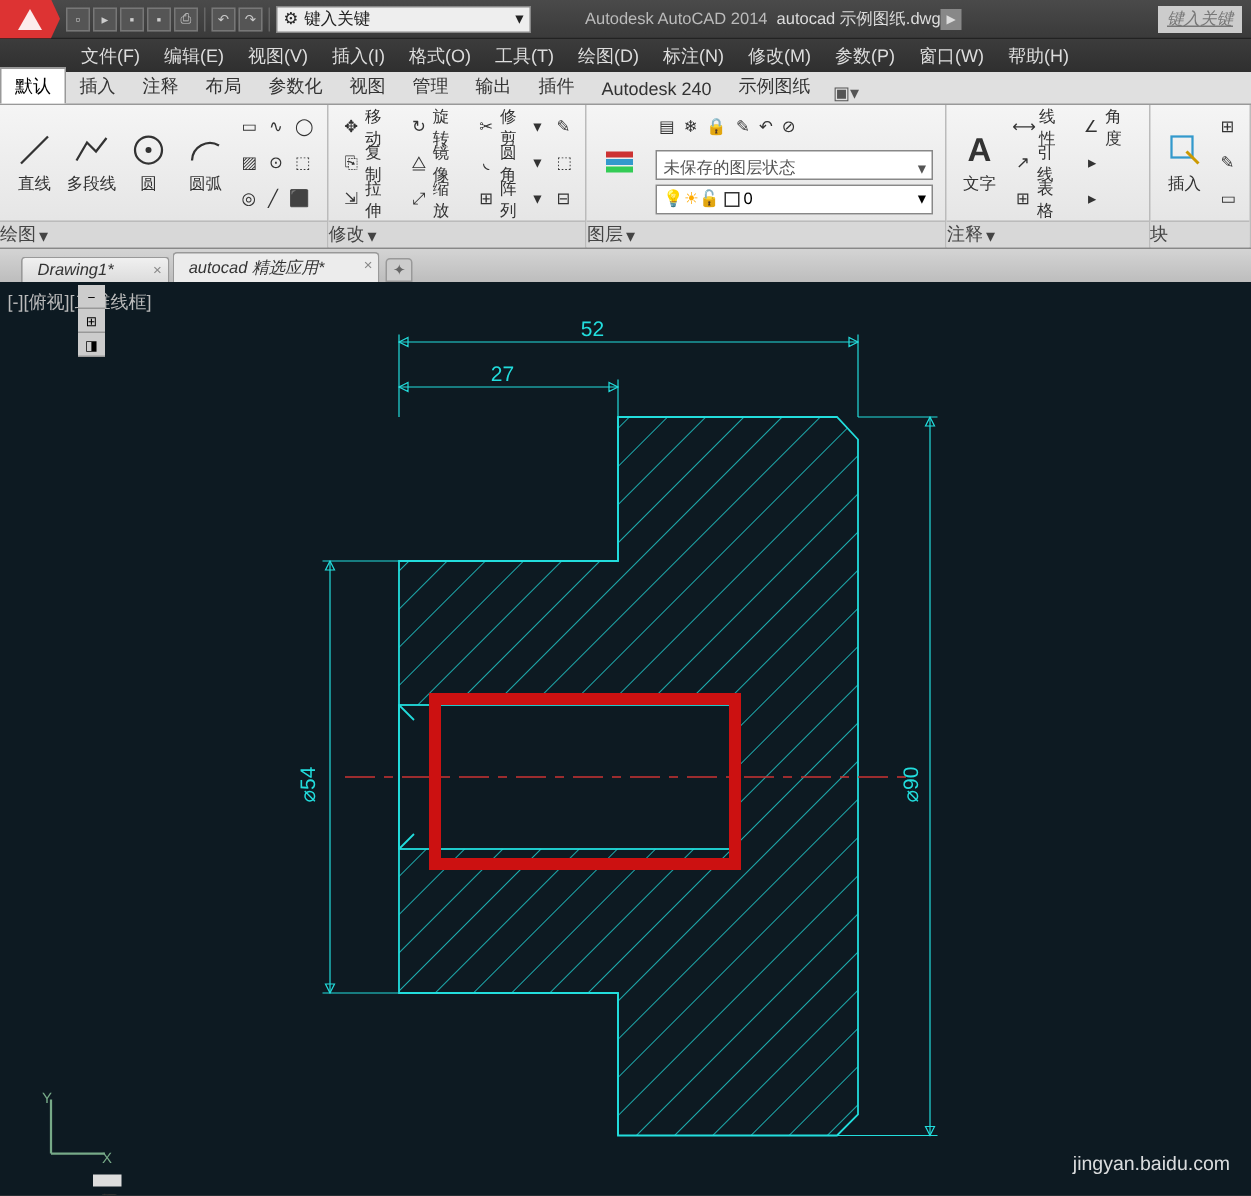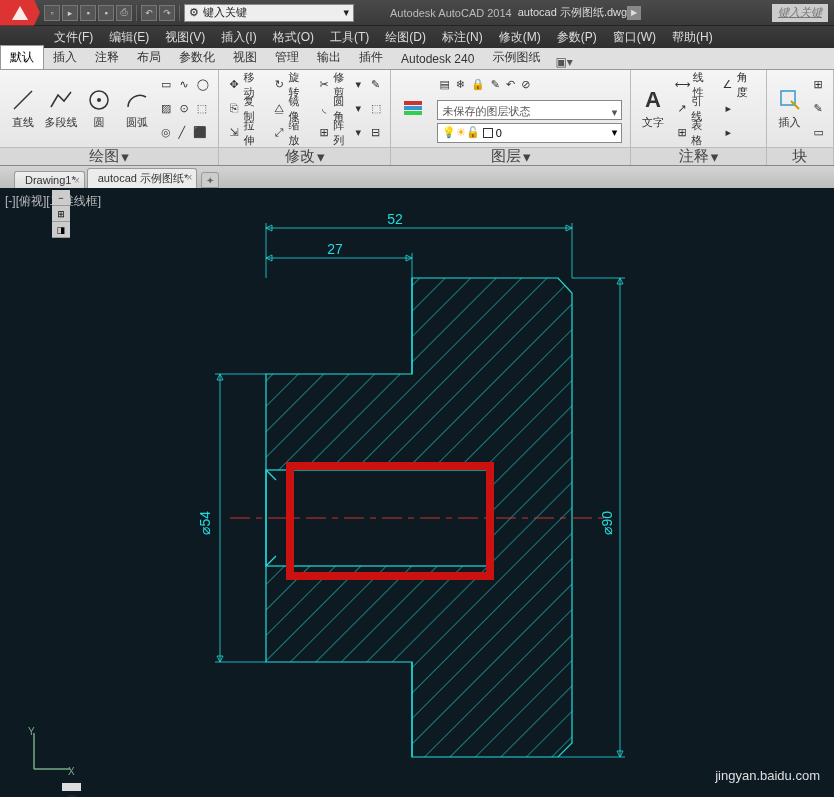--- a/index.html
+++ b/index.html
@@ -23,33 +23,33 @@
   
   
   .ribbon-tabs { height: 22px; background: #e0e0e0; display: flex; align-items: flex-end; border-bottom: 1px solid #999; font-size: 12px; }
   .rtab { padding: 3px 9px; color: #333; cursor: pointer; }
   .rtab.active { background: #fff; border: 1px solid #999; border-bottom: none; color: #000; }
   
   
   .ribbon { height: 96px; background: linear-gradient(#f5f5f5,#e2e2e2); display: flex; border-bottom: 1px solid #888; }
   .panel { border-right: 1px solid #bbb; display: flex; flex-direction: column; }
   .panel-body { flex: 1; display: flex; align-items: center; padding: 2px 4px; }
-  .panel-title { height: 18px; background: #d8d8d8; border-top: 1px solid #bbb; text-align: center; font-size: 15px; color: #444; display: flex; align-items: center; justify-content: center; gap: 2px; }
+  .panel-title { height: 18px; background: #d8d8d8; border-top: 1px solid #bbb; text-align: center; font-size: 12px; color: #444; display: flex; align-items: center; justify-content: flex-start; gap: 2px; }
   .big-btn { display: flex; flex-direction: column; align-items: center; width: 38px; padding: 2px; cursor: pointer; }
   .big-btn .icon { width: 26px; height: 26px; margin-bottom: 2px; display:flex;align-items:center;justify-content:center; }
   .big-btn .lbl { font-size: 11px; color: #333; }
   .small-col { display: flex; flex-direction: column; gap: 2px; justify-content: center; padding:0 2px;}
   .small-btn { display: flex; align-items: center; gap: 3px; height: 22px; padding: 0 3px; cursor: pointer; font-size: 11px; color: #333; }
   .small-btn .icon { width: 14px; height: 14px; display:inline-flex;align-items:center;justify-content:center;}
   .layer-dd { width: 185px; height: 20px; background: #fff; border: 1px solid #888; display: flex; align-items: center; padding: 0 4px; font-size: 11px; margin: 1px 0; }
   .layer-state { width: 185px; height: 20px; background: #fff; border: 1px solid #888; display: flex; align-items: flex-end; padding: 0 4px; font-size: 11px; color:#555;}
   
   
   .filetabs { height: 22px; background: linear-gradient(#d4d4d4,#bdbdbd); display: flex; align-items: flex-end; padding-left: 14px; }
-  .filetab { background: linear-gradient(#f0f0f0,#dcdcdc); border: 1px solid #999; border-bottom: none; padding: 2px 8px 2px 10px; margin-right: 2px; font-size: 11px; color: #333; position: relative; border-radius: 3px 3px 0 0; cursor:pointer;}
+  .filetab { background: linear-gradient(#f0f0f0,#dcdcdc); border: 1px solid #999; border-bottom: none; padding: 2px 36px 2px 10px; margin-right: 2px; font-size: 11px; color: #333; position: relative; border-radius: 3px 3px 0 0; cursor:pointer;font-style:italic;}
   .filetab.active { background: #ececec; }
   .filetab .close { position: absolute; right: 4px; top: 3px; font-size: 10px; color: #888; }
   .newtab { width: 18px; height: 16px; background:#ccc; border:1px solid #999; border-radius:3px 3px 0 0; margin-left:2px; display:flex;align-items:center;justify-content:center;font-size:10px;color:#666;cursor:pointer;}
   
   
   .drawing { position: absolute; top: 188px; left: 0; right: 0; bottom: 0; background: #0d1a22; }
   .viewport-label { position: absolute; top: 5px; left: 5px; color: #bbb; font-size: 12px; }
   .viewcube-strip { position: absolute; top: 2px; left: 52px; width: 18px; background: #ccc; display:flex;flex-direction:column;}
   .vc-btn { width:18px;height:16px;border-bottom:1px solid #999;display:flex;align-items:center;justify-content:center;font-size:9px;}
   
@@ -326,21 +326,21 @@
       </div>
     </div>
     <div class="panel-title">
         <span>块</span>
       </div>
   </div>
 </div>
 
 <div class="filetabs">
   <div class="filetab"><span>Drawing1*</span><span class="close">×</span></div>
-  <div class="filetab active"><span>autocad 示例图纸*</span><span class="close">×</span></div>
+  <div class="filetab active"><span>autocad 精选应用*</span><span class="close">×</span></div>
   <div class="newtab">✦</div>
 </div>
 
 <div class="drawing">
   <span class="viewport-label">[-][俯视][二维线框]</span>
   <div class="viewcube-strip">
     <div class="vc-btn">−</div>
     <div class="vc-btn">⊞</div>
     <div class="vc-btn">◨</div>
   </div>

